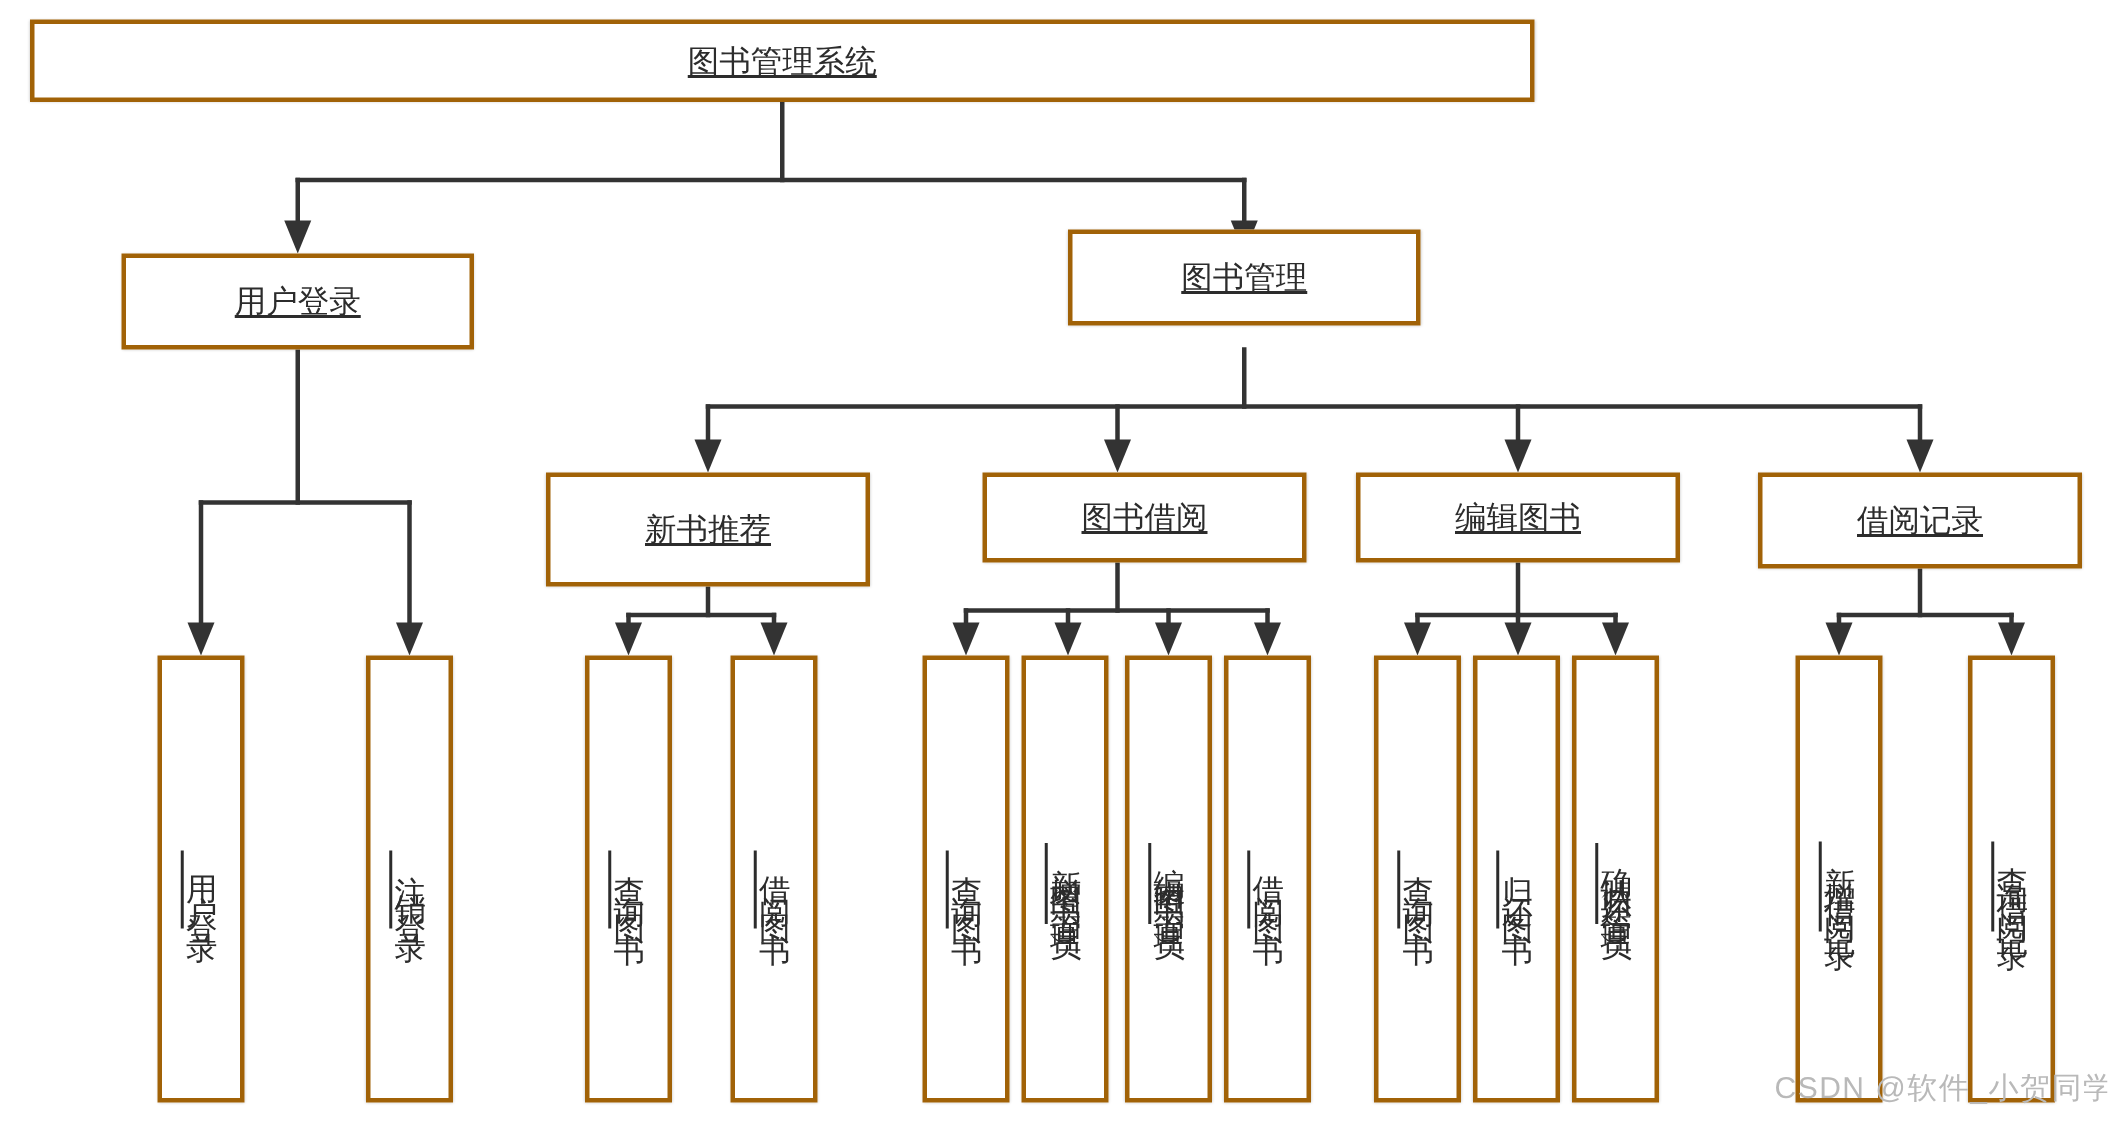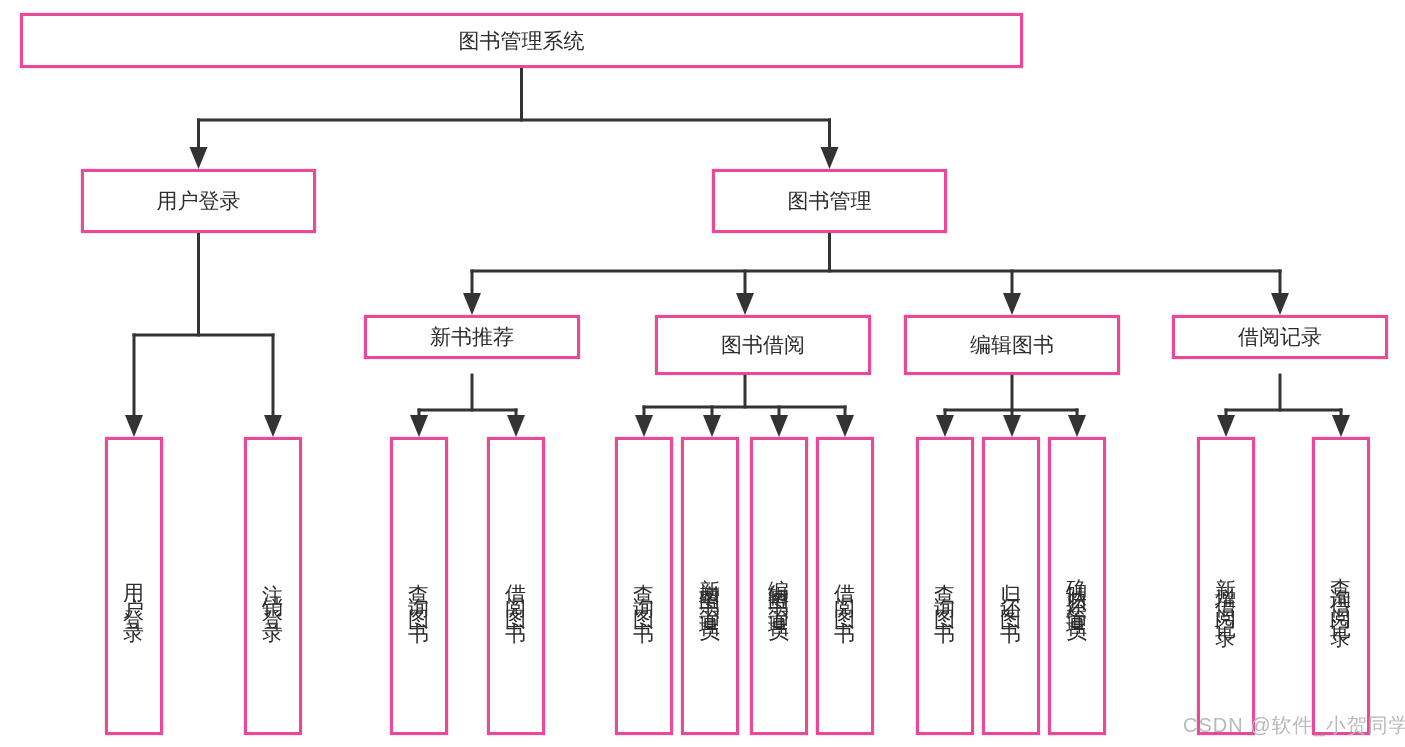--- a/index.html
+++ b/index.html
@@ -12,28 +12,29 @@
     overflow: hidden;
   }
   .connectors {
     position: absolute;
     left: 0; top: 0;
     width: 1405px; height: 747px;
   }
   .node {
     position: absolute;
     box-sizing: border-box;
-    border: 3px solid #ec4899;
+    border: 3px solid #a16207;
     background: #ffffff;
     display: flex;
     align-items: center;
     justify-content: center;
     color: #2c2c2c;
     font-size: 21px;
     box-shadow: 0 0 2px rgba(0,0,0,0.25);
+    text-decoration: underline;
   }
   .hlabel { white-space: nowrap; }
   .vnode .vlabel {
     writing-mode: vertical-rl;
     -webkit-writing-mode: vertical-rl;
     text-orientation: mixed;
     white-space: nowrap;
     line-height: 1;
   }
   .ls4 .vlabel { letter-spacing: 13px; margin-bottom: -13px; }
@@ -123,34 +124,34 @@
     </g>
   </svg>
 
   <div class="node" style="left:20px; top:13px; width:1003px; height:55px;">
     <span class="hlabel">图书管理系统</span>
   </div>
 
   <div class="node" style="left:81px; top:169px; width:235px; height:64px;">
     <span class="hlabel">用户登录</span>
   </div>
-  <div class="node" style="left:712px; top:169px; width:235px; height:64px;">
+  <div class="node" style="left:712px; top:153px; width:235px; height:64px;">
     <span class="hlabel">图书管理</span>
   </div>
 
-  <div class="node" style="left:364px; top:315px; width:216px; height:44px;text-align:right;">
+  <div class="node" style="left:364px; top:315px; width:216px; height:76px;text-align:right;">
     <span class="hlabel">新书推荐</span>
   </div>
   <div class="node" style="left:637px; top:315px; width:216px; height:60px;margin-left:18px;">
     <span class="hlabel">图书借阅</span>
   </div>
   <div class="node" style="left:904px; top:315px; width:216px; height:60px;">
     <span class="hlabel">编辑图书</span>
   </div>
-  <div class="node" style="left:1172px; top:315px; width:216px; height:44px;">
+  <div class="node" style="left:1172px; top:315px; width:216px; height:64px;">
     <span class="hlabel">借阅记录</span>
   </div>
 
   <div class="node vnode ls4" style="left:105px; top:437px; width:58px; height:298px;">
     <span class="vlabel">用户登录</span>
   </div>
   <div class="node vnode ls4" style="left:244px; top:437px; width:58px; height:298px;">
     <span class="vlabel">注销登录</span>
   </div>
 

